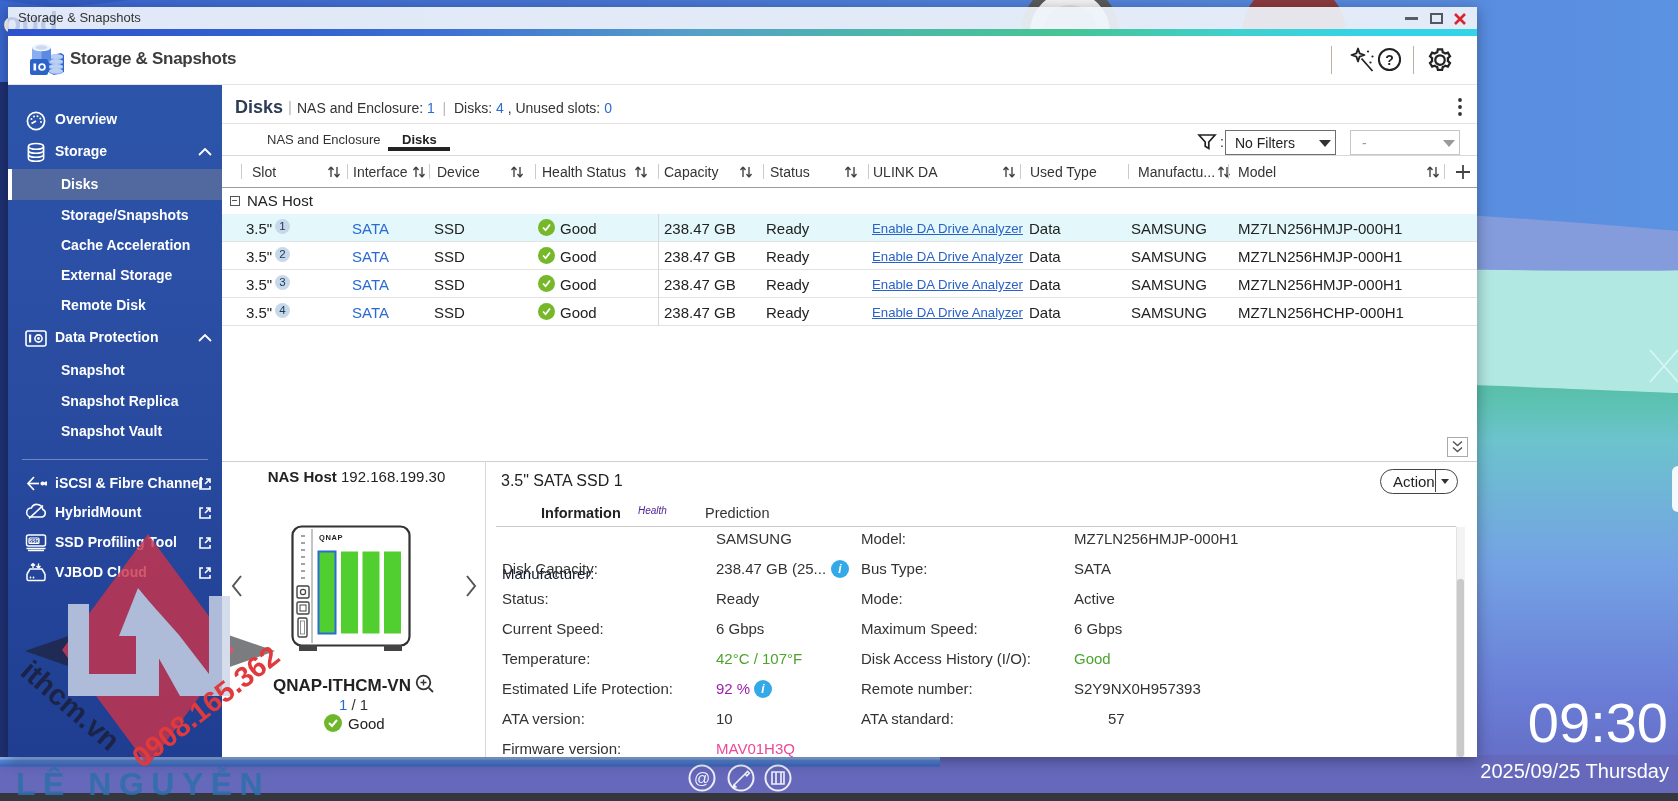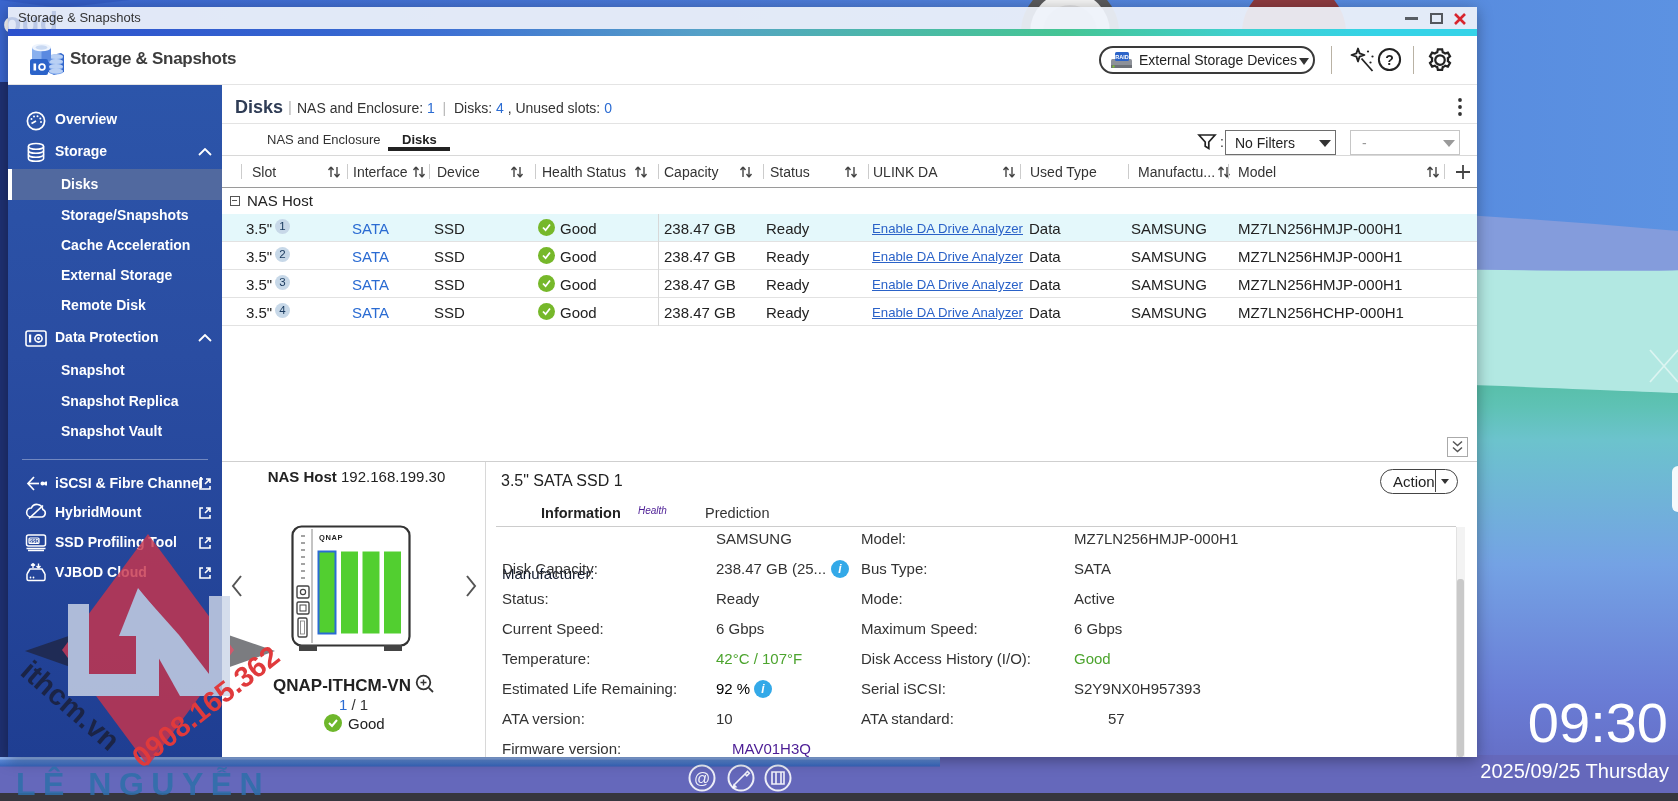--- a/index.html
+++ b/index.html
@@ -117,31 +117,20 @@
         <ellipse cx="13.5" cy="5.5" rx="9.5" ry="3.8" fill="#eef4fd"></ellipse>
         <ellipse cx="13.5" cy="5.5" rx="6" ry="2.2" fill="#c9d9f2"></ellipse>
 
         <rect x="2" y="17" width="18" height="16" rx="2" fill="#2b63c9"></rect>
         <rect x="5.5" y="21.5" width="2.6" height="7" fill="#ffffff"></rect>
         <circle cx="14" cy="25" r="3.8" fill="#ffffff"></circle>
         <circle cx="14" cy="25" r="2" fill="#2b63c9"></circle>
       </svg>
       <div class="abs" style="left:62px;top:13px;font-size:17px;font-weight:bold;color:#3c3c3c;letter-spacing:-0.3px;">Storage &amp; Snapshots</div>
 
-      <div class="abs" style="left:1091px;top:10px;width:216px;height:28px;border:2px solid #3a3a3a;border-radius:15px;">
-        <svg class="abs" style="left:9px;top:3px" width="24" height="19" viewBox="0 0 24 19">
-          <rect x="1" y="8" width="21" height="9" rx="1.5" fill="#8d9199"></rect>
-          <rect x="1" y="14" width="21" height="3" fill="#6e7278"></rect>
-          <rect x="5" y="1" width="14" height="9" rx="1.5" fill="#2b63c9"></rect>
-          <text x="12" y="8" font-size="5.5" fill="#fff" text-anchor="middle" font-weight="bold">RAID</text>
-          <rect x="2.5" y="14.5" width="2" height="2" fill="#7ec82f"></rect>
-        </svg>
-        <div class="abs" style="left:38px;top:4px;font-size:14px;color:#222;white-space:nowrap;">External Storage Devices</div>
-        <div class="abs" style="left:198px;top:10px;width:0;height:0;border-left:5px solid transparent;border-right:5px solid transparent;border-top:7px solid #333;"></div>
-      </div>
       <div class="abs" style="left:1323px;top:10px;width:1px;height:28px;background:#b9b2a4;"></div>
 
       <svg class="abs" style="left:1340px;top:10px" width="28" height="28" viewBox="0 0 28 28">
         <g stroke="#222" stroke-width="1.8" fill="none">
           <path d="M10,2.5 L11.6,7.4 L16.5,9 L11.6,10.6 L10,15.5 L8.4,10.6 L3.5,9 L8.4,7.4 Z" stroke-linejoin="round"></path>
           <line x1="13.5" y1="12.5" x2="24.5" y2="25"></line>
         </g>
         <g fill="#222">
           <circle cx="20" cy="5.5" r="1.1"></circle>
           <circle cx="24.5" cy="10.5" r="1.1"></circle>
@@ -501,31 +490,31 @@
       <div class="abs" style="left:375px;top:128px;color:#333;">Mode:</div>
       <div class="abs" style="left:588px;top:128px;color:#333;">Active</div>
       <div class="abs" style="left:16px;top:158px;color:#333;">Current Speed:</div>
       <div class="abs" style="left:230px;top:158px;color:#333;">6 Gbps</div>
       <div class="abs" style="left:375px;top:158px;color:#333;">Maximum Speed:</div>
       <div class="abs" style="left:588px;top:158px;color:#333;">6 Gbps</div>
       <div class="abs" style="left:16px;top:188px;color:#333;">Temperature:</div>
       <div class="abs" style="left:230px;top:188px;color:#333;"><span style="color:#4ca42e">42°C / 107°F</span></div>
       <div class="abs" style="left:375px;top:188px;color:#333;">Disk Access History (I/O):</div>
       <div class="abs" style="left:588px;top:188px;color:#333;"><span style="color:#4ca42e">Good</span></div>
-      <div class="abs" style="left:16px;top:218px;color:#333;">Estimated Life Remaining:</div>
-      <div class="abs" style="left:230px;top:218px;color:#333;"><span style="color:#000000">92 %</span></div>
-      <div class="abs" style="left:375px;top:218px;color:#333;">Serial iSCSI:</div>
+      <div class="abs" style="left:16px;top:218px;color:#333;">Estimated Life Protection:</div>
+      <div class="abs" style="left:230px;top:218px;color:#333;"><span style="color:#a21caf">92 %</span></div>
+      <div class="abs" style="left:375px;top:218px;color:#333;">Remote number:</div>
       <div class="abs" style="left:588px;top:218px;color:#333;">S2Y9NX0H957393</div>
       <div class="abs" style="left:268px;top:218px;width:18px;height:18px;border-radius:50%;background:#33a9e8;color:#fff;text-align:center;font-size:12px;font-style:italic;font-weight:bold;line-height:18px;">i</div>
       <div class="abs" style="left:16px;top:248px;color:#333;">ATA version:</div>
       <div class="abs" style="left:230px;top:248px;color:#333;">10</div>
       <div class="abs" style="left:375px;top:248px;color:#333;">ATA standard:</div>
       <div class="abs" style="left:588px;top:248px;color:#333;margin-left:34px;">57</div>
       <div class="abs" style="left:16px;top:278px;color:#333;">Firmware version:</div>
-      <div class="abs" style="left:230px;top:278px;color:#4c1d95;margin-left:16px;">MAV01H3Q</div>
+      <div class="abs" style="left:230px;top:278px;color:#ec4899;">MAV01H3Q</div>
 
         <div class="abs" style="left:970px;top:65px;width:9px;height:230px;background:#f3f3f3;border-left:1px solid #e2e2e2;"></div>
         <div class="abs" style="left:971px;top:117px;width:7px;height:178px;background:#c9c9c9;border-radius:3px;"></div>
       </div>
     </div>
 
   <svg class="abs" style="left:0;top:0;z-index:50;pointer-events:none" width="1678" height="801" viewBox="0 0 1678 801">
     <g opacity="0.82">
       <polygon points="17,644 142,601 142,688" fill="#1f2747"></polygon>
       <polygon points="267,644 142,601 142,688" fill="#5f6065"></polygon>

